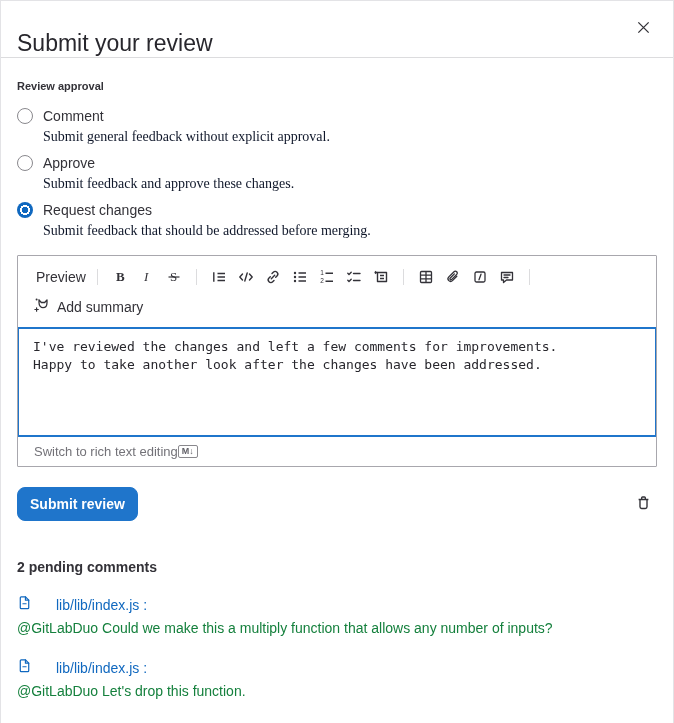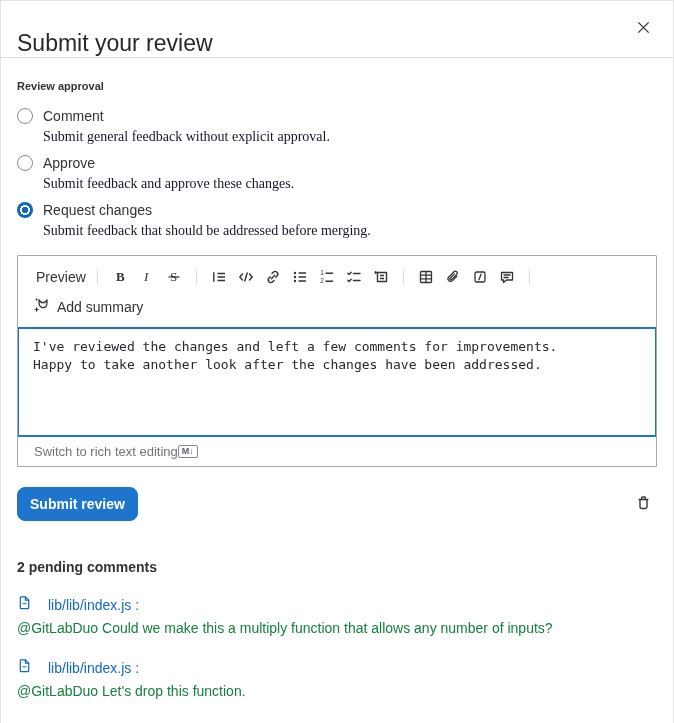--- a/index.html
+++ b/index.html
@@ -105,21 +105,21 @@
   .btn { font-family: inherit; font-size: 14px; line-height: 20px; border-radius: 8px; padding: 6px 12px; cursor: pointer; }
   .btn-primary { background: #1f75cb; border: 1px solid #1f75cb; color: #fff; font-weight: 600; }
   .btn-secondary { background: #fff; border: 1px solid #bfbfc3; color: #333238; }
   .trash-btn {
     margin-left: auto; background: none; border: none; cursor: pointer;
     width: 28px; height: 28px; display: flex; align-items: center; justify-content: center;
   }
   
   .pending { margin-top: 38px; }
   .pending-heading { font-size: 14px; font-weight: 700; margin-bottom: 14px; }
-  .file-row { display: flex; align-items: center; gap: 16px; margin-bottom: 3px; margin-top: 20px; }
+  .file-row { display: flex; align-items: center; gap: 24px; margin-bottom: 3px; margin-top: 20px; }
   .file-link {
     background: none; border: none; cursor: pointer; font-family: inherit; padding: 0;
     font-size: 14px; color: #1068bf; line-height: 20px;
   }
   .comment-text { font-size: 14px; line-height: 20px; color: #15803d; margin-bottom: 11px; }
 </style>
 </head>
 <body>
 
 <header class="modal-header">

